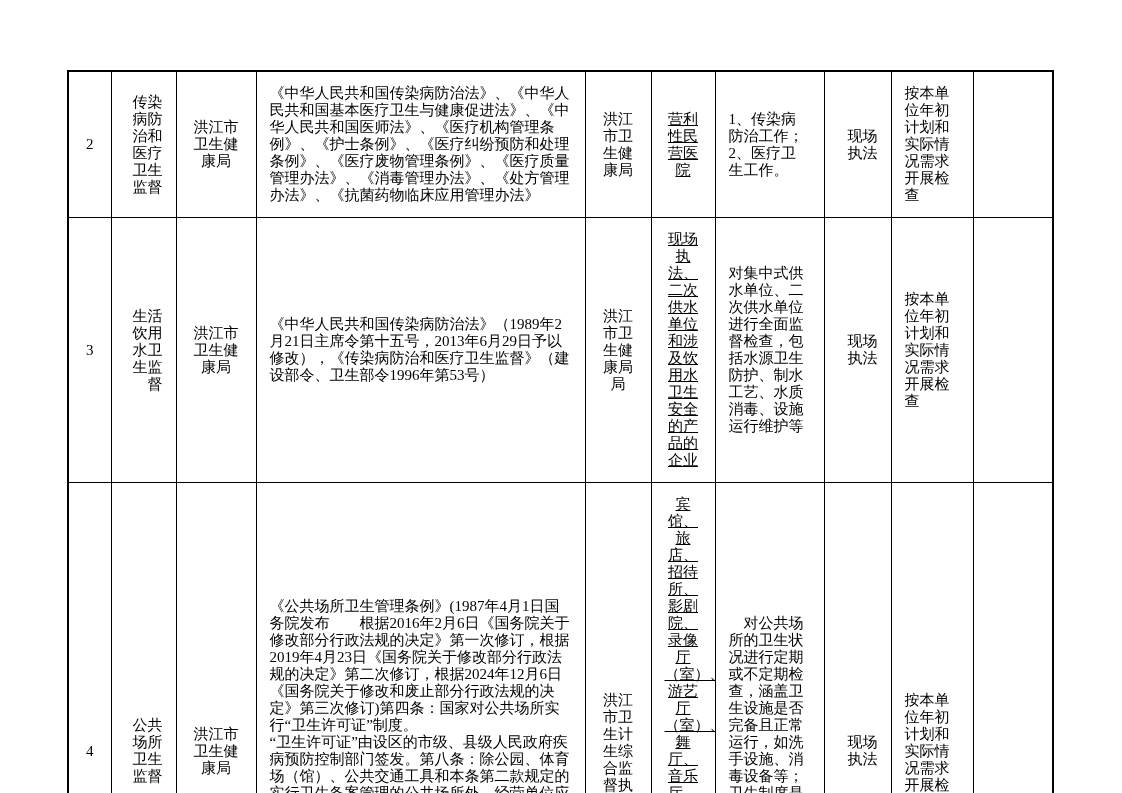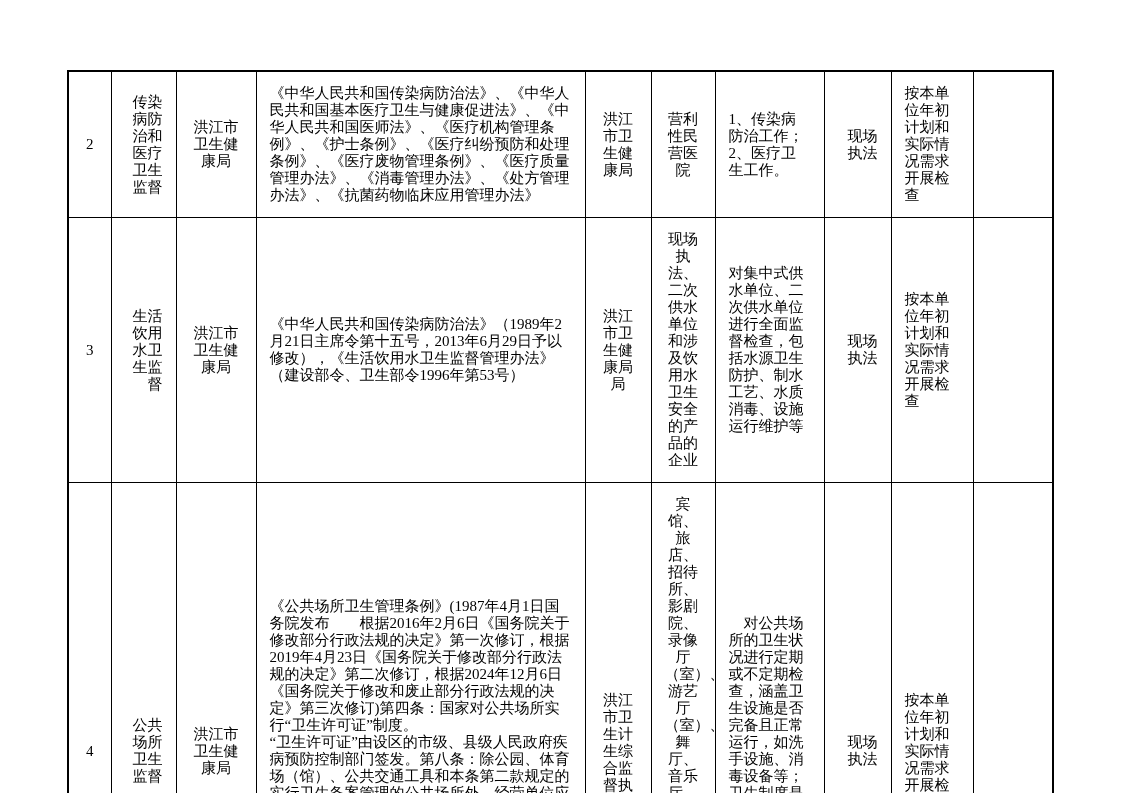--- a/index.html
+++ b/index.html
@@ -35,21 +35,21 @@
     word-break: normal;
   }
   tr.r2 { height: 137px; }
   tr.r3 { height: 168px; }
   tr.r4 { height: 314px; }
   td.seq    { text-align: center; }
   td.item   { text-align: right; padding: 0 1px; }
   td.dept   { text-align: center; padding: 0 4px; }
   td.law    { text-align: left;  padding: 1px 3px; white-space: pre-wrap; }
   td.impl   { text-align: center; padding: 0 1px; }
-  td.target { text-align: center; padding: 0 1px; }
+  td.target { text-align: center; padding: 0 1px; text-decoration: underline; }
   td.content{ text-align: left;  padding: 1px 1px; white-space: pre-wrap; margin-top: 12px; }
   td.method { text-align: right; }
   td.freq   { text-align: left; padding: 0 3px; }
   td.blank  { }
 </style>
 </head>
 <body>
 
 <div class="page">
   <table class="grid">
@@ -76,21 +76,21 @@
         <td class="content">1、传染病防治工作；
 2、医疗卫生工作。</td>
         <td class="method">现场执法</td>
         <td class="freq">按本单位年初计划和实际情况需求开展检查</td>
         <td class="blank"></td>
       </tr>
       <tr class="r3">
         <td class="seq">3</td>
         <td class="item">生活饮用水卫生监督</td>
         <td class="dept">洪江市卫生健康局</td>
-        <td class="law">《中华人民共和国传染病防治法》（1989年2月21日主席令第十五号，2013年6月29日予以修改），《生活饮用水卫生监督管理办法》（建设部令、卫生部令1996年第53号）</td>
+        <td class="law">《中华人民共和国传染病防治法》（1989年2月21日主席令第十五号，2013年6月29日予以修改），《传染病防治和医疗卫生监督》（建设部令、卫生部令1996年第53号）</td>
         <td class="impl">洪江市卫生健康局局</td>
         <td class="target">现场执法、二次供水单位和涉及饮用水卫生安全的产品的企业</td>
         <td class="content">对集中式供水单位、二次供水单位进行全面监督检查，包括水源卫生防护、制水工艺、水质消毒、设施运行维护等</td>
         <td class="method">现场执法</td>
         <td class="freq">按本单位年初计划和实际情况需求开展检查</td>
         <td class="blank"></td>
       </tr>
       <tr class="r4">
         <td class="seq">4</td>
         <td class="item">公共场所卫生监督</td>

